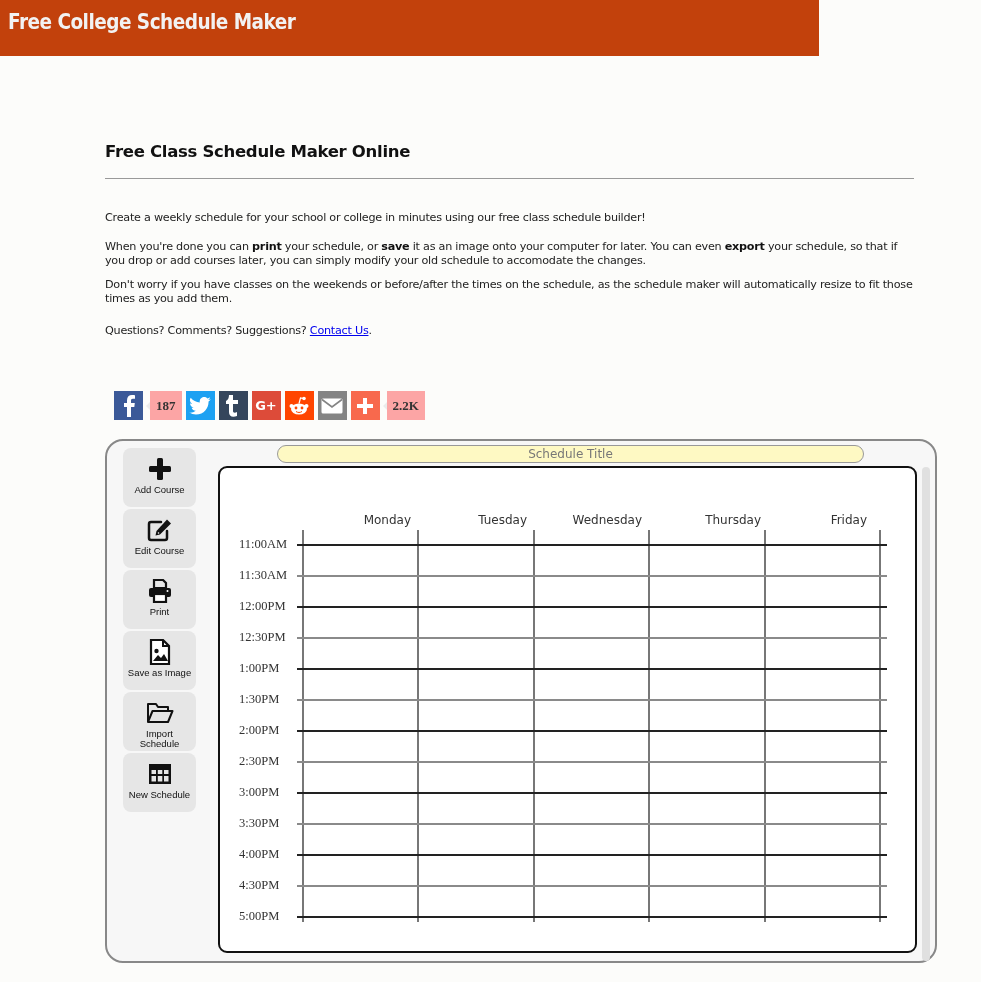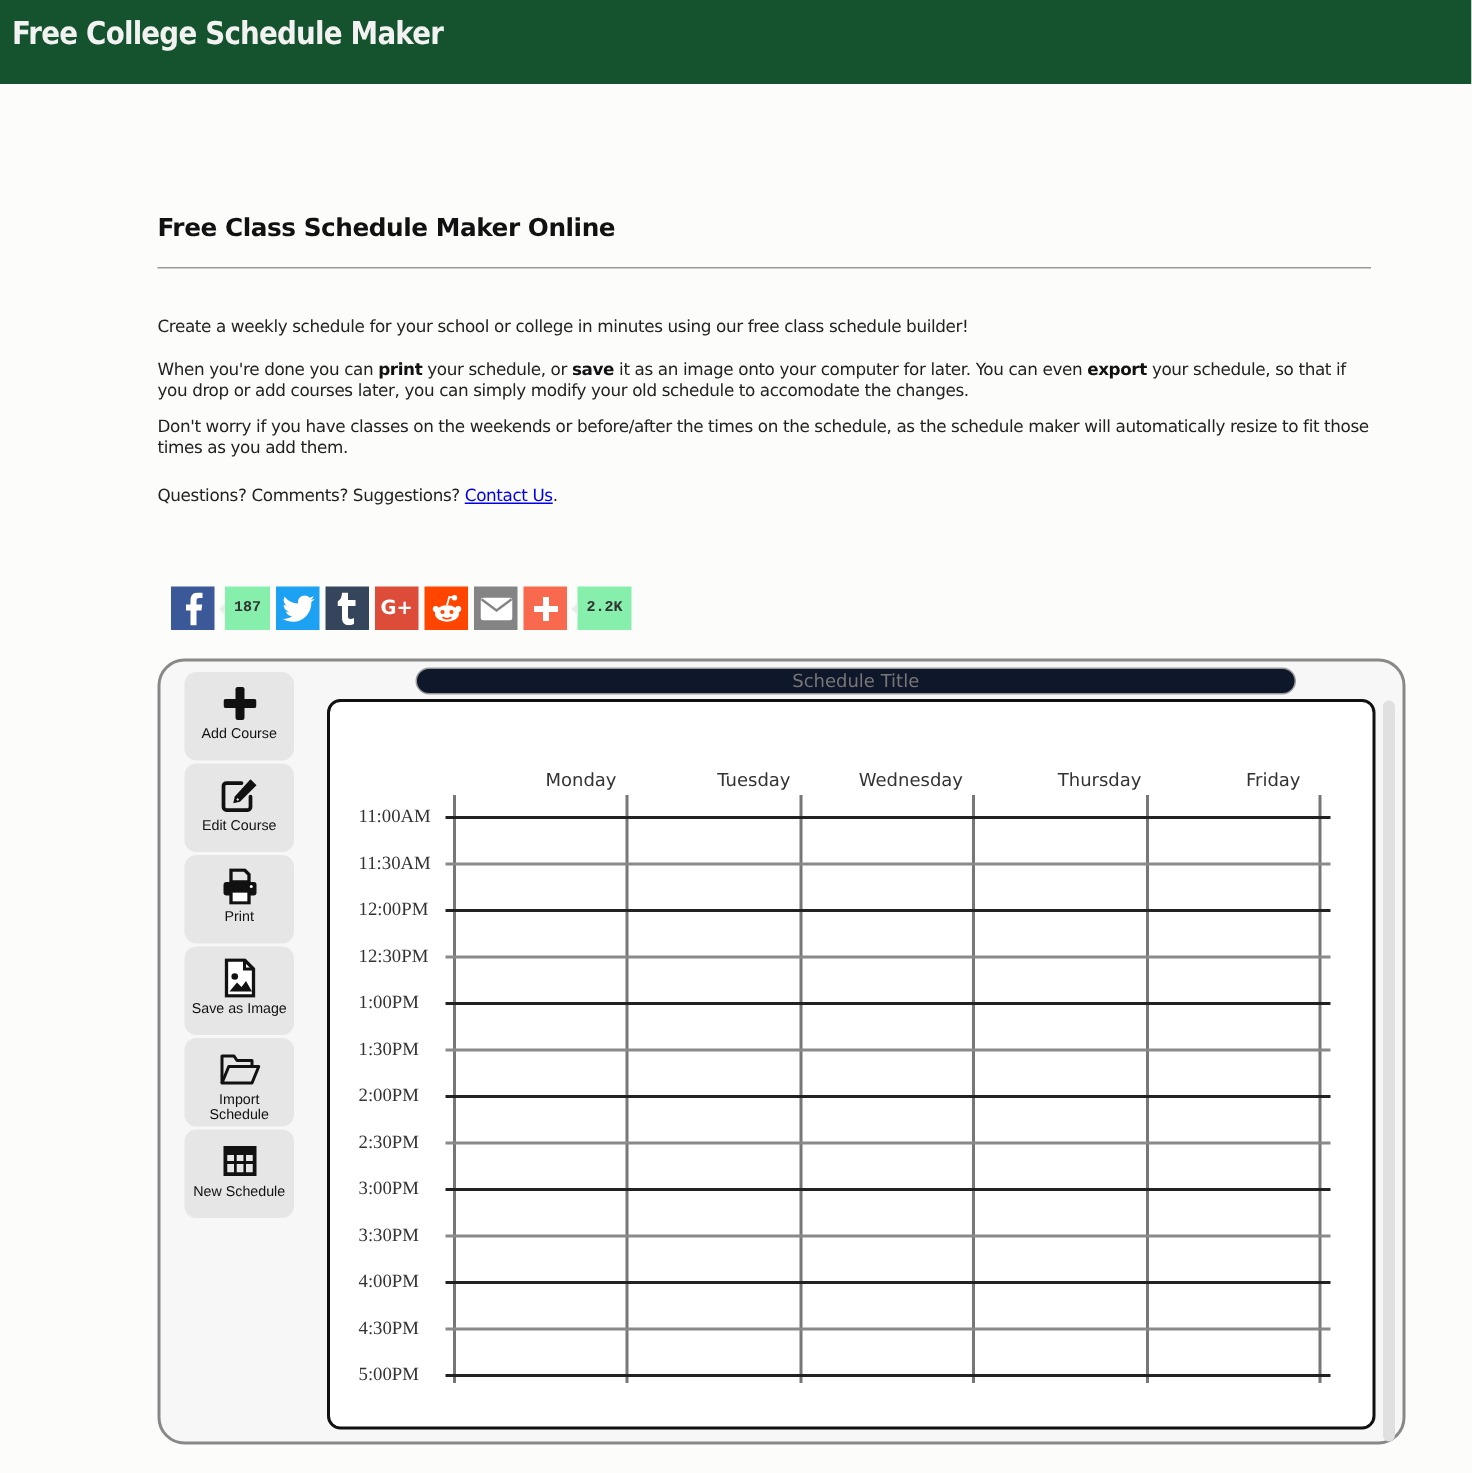--- a/index.html
+++ b/index.html
@@ -1,44 +1,44 @@
 <!DOCTYPE html>
 <html><head>
   <meta charset="utf-8">
   <style>
     * { box-sizing: border-box; margin: 0; padding: 0; }
     html, body { width: 981px; height: 982px; overflow: hidden; background: #fcfcfa; }
     body { font-family: "DejaVu Sans", sans-serif; color: #111; position: relative; }
 
-    .topbar { position: absolute; left: 0; top: 0; width: 981px; height: 56px; background: #14532d; }
+    .topbar { position: absolute; left: 0; top: 0; width: 819px; height: 56px; background: #c2410c; }
     .topbar .brand { position: absolute; left: 8px; top: 10px; color: #f2f2f2; font-family: "DejaVu Sans", sans-serif; font-weight: bold; font-size: 21px; letter-spacing: -0.6px; transform: scaleX(0.88); transform-origin: left center; }
 
     .content { position: absolute; left: 105px; top: 0; width: 809px; }
     .page-title { position: absolute; top: 142px; left: 0; font-family: "DejaVu Sans", sans-serif; font-weight: bold; font-size: 16.5px; letter-spacing: -0.3px; color: #111; white-space: nowrap; }
     .title-rule { position: absolute; top: 178px; left: 0; width: 809px; height: 1px; background: #999; }
     .para { position: absolute; left: 0; width: 809px; font-family: "DejaVu Sans", sans-serif; font-size: 11.2px; line-height: 13.5px; color: #222; letter-spacing: -0.25px; }
     .para b { color: #111; }
     .para a { color: #0000ee; text-decoration: underline; }
     .p1 { top: 211px; }
     .p2 { top: 240px; }
     .p3 { top: 278px; }
     .p4 { top: 324px; }
 
     .share { position: absolute; left: 114px; top: 391px; height: 29px; display: flex; gap: 4px; }
     .share .btn { width: 29px; height: 29px; display: flex; align-items: center; justify-content: center; color: #fff; }
-    .share .count { height: 29px; min-width: 30px; padding: 0 6px; background: #86efac; color: #333; font-family: Liberation Mono, monospace; font-weight: bold; font-size: 10px; display: flex; align-items: center; justify-content: center; position: relative; margin-left: 3px; }
+    .share .count { height: 29px; min-width: 30px; padding: 0 6px; background: #fca5a5; color: #333; font-family: Liberation Serif, serif; font-weight: bold; font-size: 13px; display: flex; align-items: center; justify-content: center; position: relative; margin-left: 3px; }
     .share .count::before { content: ""; position: absolute; left: -4px; top: 11px; border-top: 4px solid transparent; border-bottom: 4px solid transparent; border-right: 4px solid #ebebeb; }
 
     .maker { position: absolute; left: 105px; top: 439px; width: 832px; height: 524px; border: 2px solid #888; border-radius: 18px; background: #f7f7f7; }
     .toolbar { position: absolute; left: 16px; top: 7px; width: 73px; }
     .tool { width: 73px; height: 59px; background: #e6e6e6; border-radius: 8px; margin-bottom: 2px; display: flex; flex-direction: column; align-items: center; justify-content: flex-start; padding-top: 9px; }
     .tool .ico { height: 24px; display: flex; align-items: center; justify-content: center; }
     .tool .lbl { font-family: "Liberation Sans", sans-serif; font-size: 9.5px; color: #111; text-align: center; line-height: 10px; margin-top: 4px; }
 
-    .title-input { position: absolute; left: 170px; top: 4px; width: 587px; height: 18px; border: 1px solid #999; border-radius: 9px; background: #0f172a; font-family: "DejaVu Sans", sans-serif; font-size: 12px; color: #777; text-align: center; line-height: 16px; }
+    .title-input { position: absolute; left: 170px; top: 4px; width: 587px; height: 18px; border: 1px solid #999; border-radius: 9px; background: #fef9c3; font-family: "DejaVu Sans", sans-serif; font-size: 12px; color: #777; text-align: center; line-height: 16px; }
 
     .grid-panel { position: absolute; left: 111px; top: 25px; width: 699px; height: 487px; background: #fff; border: 2px solid #111; border-radius: 9px; }
     .scroll-track { position: absolute; left: 815px; top: 26px; width: 8px; height: 494px; background: #e0e0e0; border-radius: 4px; }
 
     .day { position: absolute; top: 45px; font-family: "DejaVu Sans", sans-serif; font-size: 12px; color: #333; text-align: right; width: 115px; }
     .time { position: absolute; left: 19px; width: 50px; font-family: "Liberation Serif", serif; font-size: 12.5px; color: #333; }
     .hline { position: absolute; left: 77px; width: 590px; height: 2px; }
     .hline.major { background: #222; }
     .hline.minor { background: #8a8a8a; }
     .vline { position: absolute; top: 62px; width: 2px; height: 392px; background: #777; }

